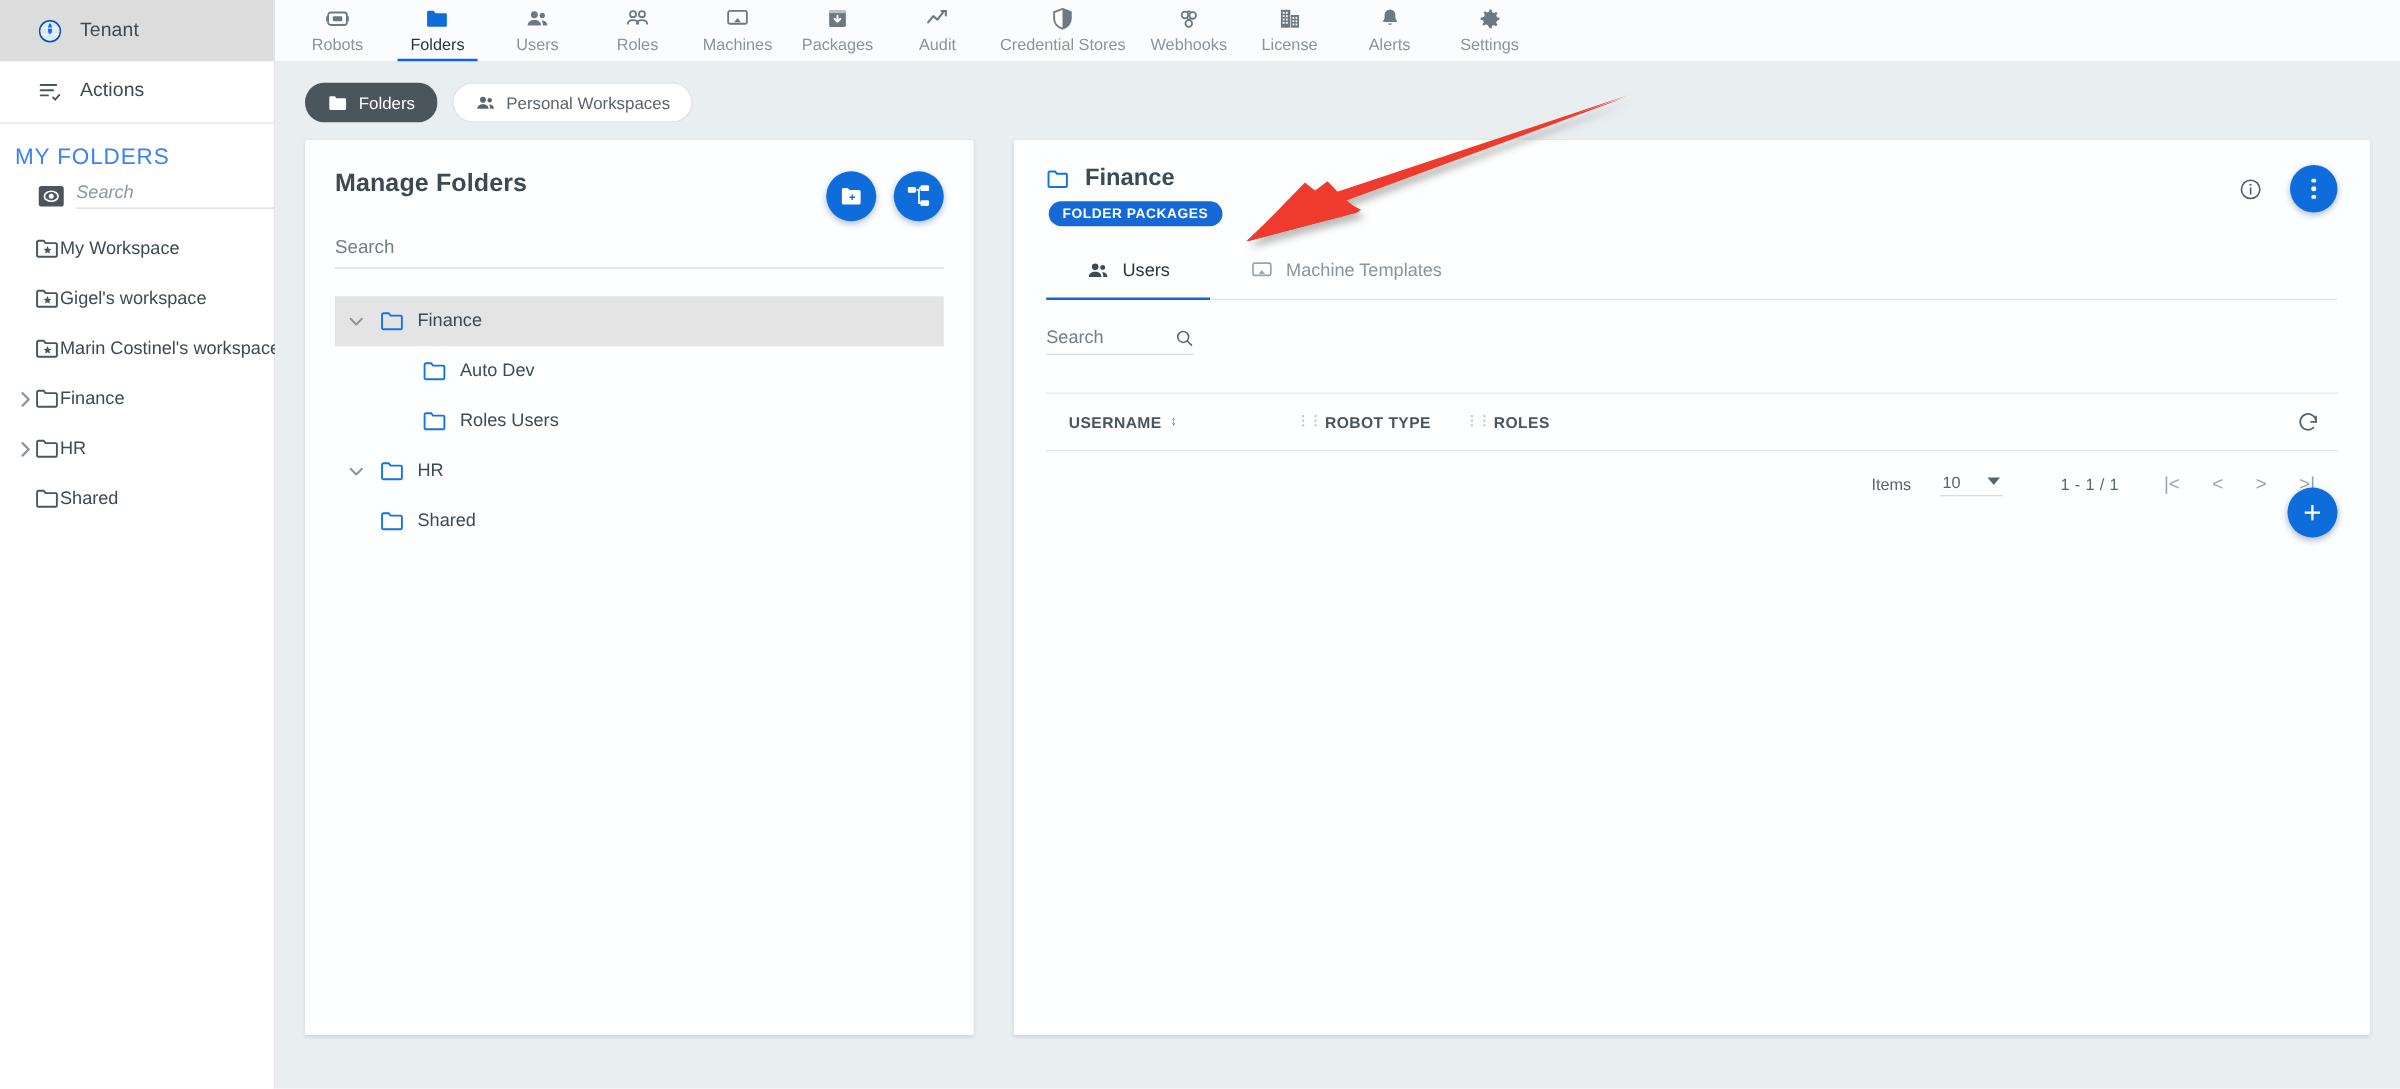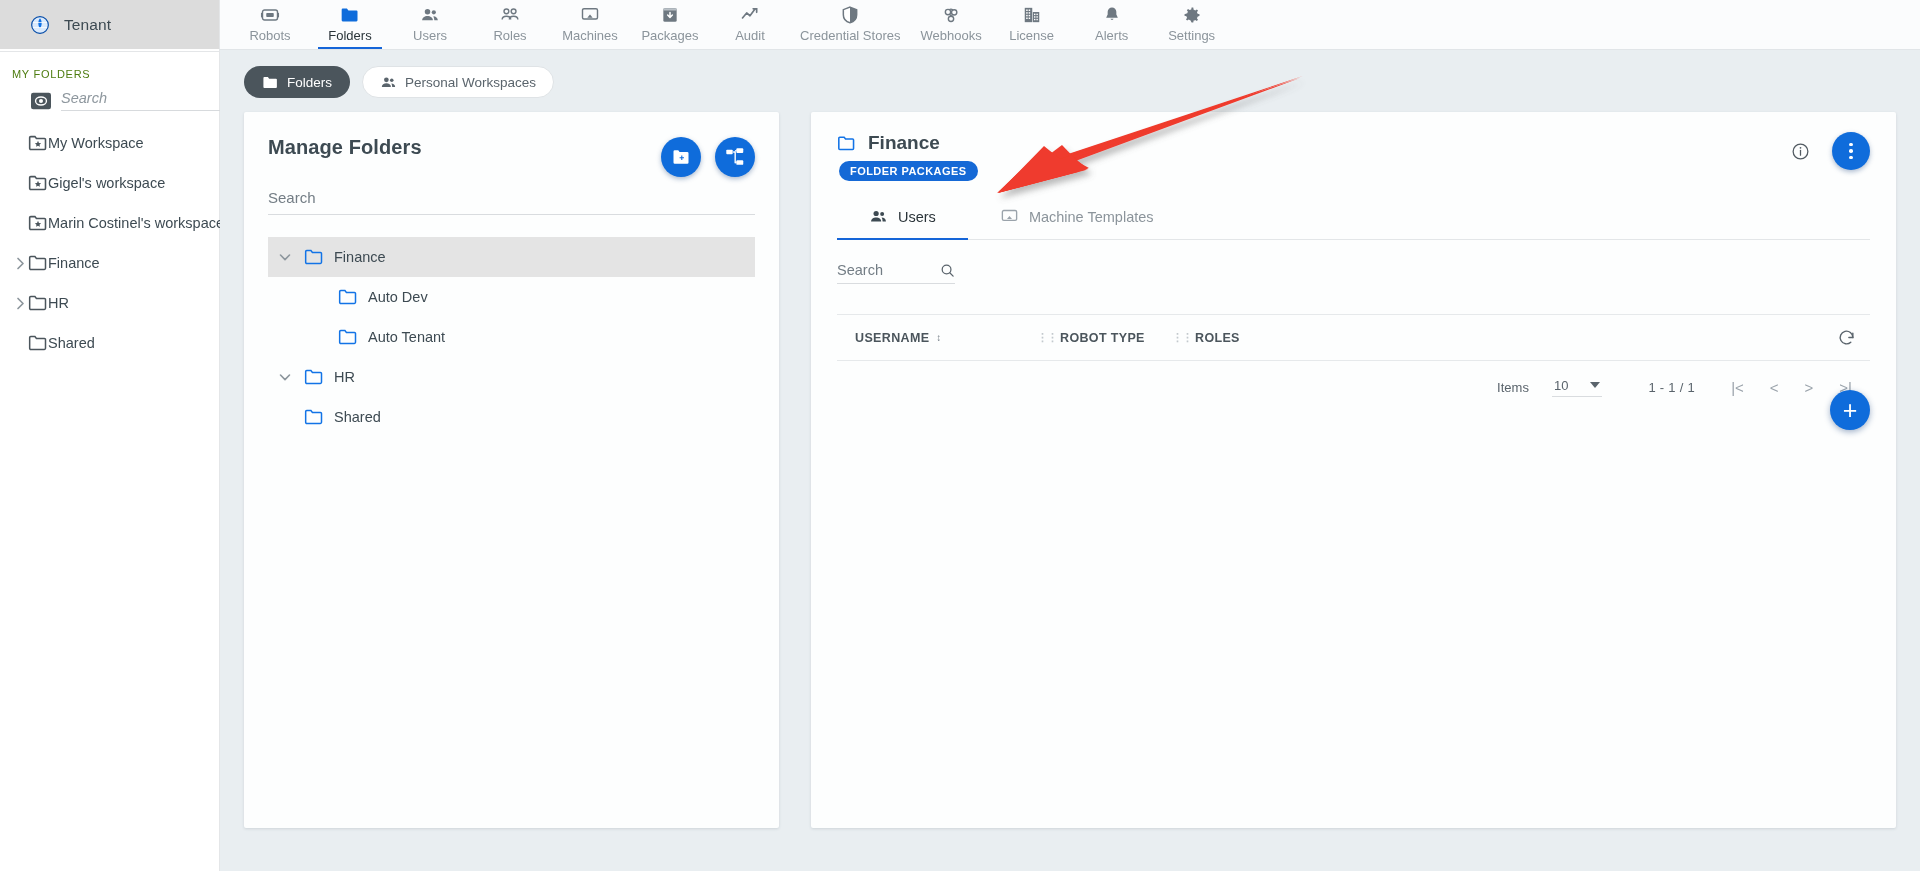--- a/index.html
+++ b/index.html
@@ -32,21 +32,21 @@
     display: flex; align-items: center;
     padding-left: 30px;
     gap: 14px;
     cursor: pointer;
   }
   .side-row .lbl, .side-top-row .lbl {
     font-size: 15.5px; color: #3d4a52; letter-spacing: .1px;
   }
   .side-div { height: 1px; background: #e4e6e8; margin: 2px 0 0 0; }
   .my-folders-hdr {
-    font-size: 11px; color: #4d7c0f; letter-spacing: .7px;
+    font-size: 18px; color: #3b82f6; letter-spacing: .7px;
     padding: 16px 0 10px 12px;
   }
   .search-row {
     display: flex; align-items: center;
     margin: 0 8px 0 30px; gap: 9px;
   }
   .search-under {
     flex: 1; display: flex; align-items: center;
     border-bottom: 1px solid #d7dadd; padding-bottom: 4px;
   }
@@ -267,20 +267,29 @@
         <svg width="20" height="20" viewBox="0 0 24 24">
           <circle cx="12" cy="12" r="10" fill="#1273e6"></circle>
           <path d="M12 2a10 10 0 000 20 10 10 0 000-20zm0 2c1.2 1.2 2 3.4 2 6s-.8 4.8-2 6c-1.2-1.2-2-3.4-2-6s.8-4.8 2-6z" fill="#fff" opacity=".85"></path>
           <path d="M2.6 9h18.8M2.6 15h18.8" stroke="#fff" stroke-width="1.1" fill="none" opacity=".8"></path>
           <circle cx="12" cy="12" r="10" fill="none" stroke="#0b4fa8" stroke-width="1.4"></circle>
         </svg>
       </span>
       <span class="lbl">Tenant</span>
     </div>
 
+    <div class="side-row">
+      <span class="ico">
+        <svg width="20" height="20" viewBox="0 0 24 24" fill="none" stroke="#4b555c" stroke-width="1.8" stroke-linecap="round">
+          <path d="M3 6h15M3 11h12M3 16h7"></path>
+          <path d="M15 18l2 2 4-4.5"></path>
+        </svg>
+      </span>
+      <span class="lbl">Actions</span>
+    </div>
 
     <div class="side-div"></div>
 
     <div class="my-folders-hdr">MY FOLDERS</div>
 
     <div class="search-row">
       <span class="ico">
         <svg width="22" height="20" viewBox="0 0 24 22">
           <rect x="1" y="2" width="22" height="18" rx="2.5" fill="#4b555c"></rect>
           <ellipse cx="12" cy="11" rx="6" ry="4.4" fill="none" stroke="#fff" stroke-width="1.5"></ellipse>
@@ -601,21 +610,21 @@
               <span class="tcaret hide">
                 <svg width="12" height="9" viewBox="0 0 12 9" fill="none" stroke="#8d969d" stroke-width="1.6" stroke-linecap="round" stroke-linejoin="round">
                   <path d="M1.5 2L6 6.6L10.5 2"></path>
                 </svg>
               </span>
               <span class="ico">
                 <svg width="20" height="20" viewBox="0 0 24 24">
                   <path d="M2 5.6A1.3 1.3 0 013.3 4.3h5l1.8 2.3h9.6A1.3 1.3 0 0121 7.9v10.5a1.3 1.3 0 01-1.3 1.3H3.3A1.3 1.3 0 012 18.4V5.6z" fill="none" stroke="#1273e6" stroke-width="1.8"></path>
                 </svg>
               </span>
-              <span class="tname">Auto Tenant</span>
+              <span class="tname">Roles Users</span>
             </div>
             <div class="tnode" style="padding-left: 8px;">
               <span class="tcaret">
                 <svg width="12" height="9" viewBox="0 0 12 9" fill="none" stroke="#8d969d" stroke-width="1.6" stroke-linecap="round" stroke-linejoin="round">
                   <path d="M1.5 2L6 6.6L10.5 2"></path>
                 </svg>
               </span>
               <span class="ico">
                 <svg width="20" height="20" viewBox="0 0 24 24">
                   <path d="M2 5.6A1.3 1.3 0 013.3 4.3h5l1.8 2.3h9.6A1.3 1.3 0 0121 7.9v10.5a1.3 1.3 0 01-1.3 1.3H3.3A1.3 1.3 0 012 18.4V5.6z" fill="none" stroke="#1273e6" stroke-width="1.8"></path>

